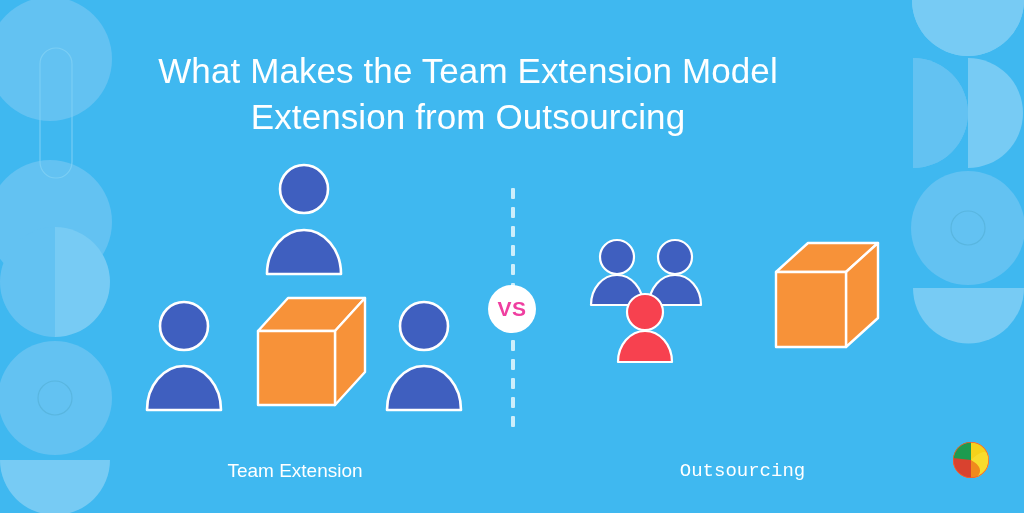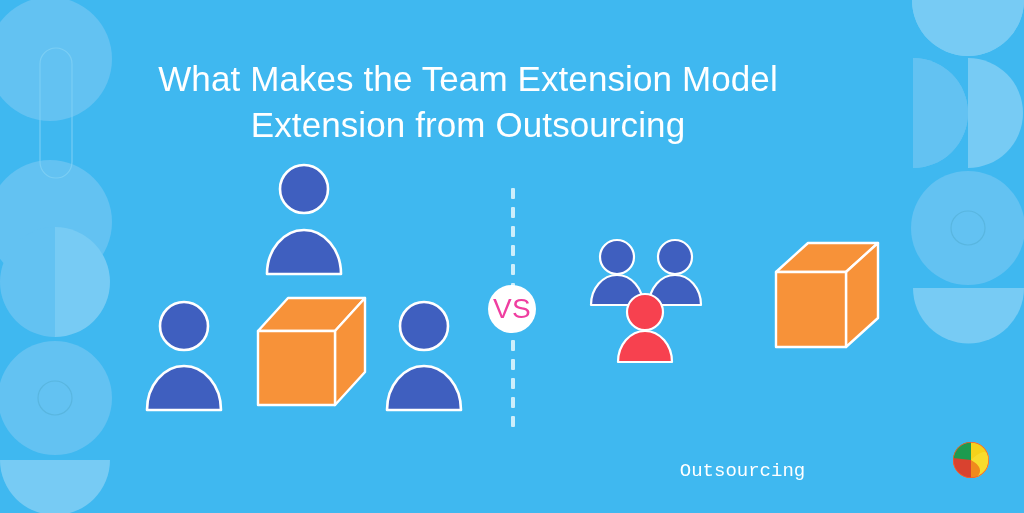--- a/index.html
+++ b/index.html
@@ -31,21 +31,21 @@
     left: 0; top: 0;
     width: 1024px;
     height: 513px;
     pointer-events: none;
   }
 
   
   .title {
     position: absolute;
     left: 0;
-    top: 56px;
+    top: 48px;
     width: 936px;
     text-align: center;
     color: #ffffff;
     font-size: 35px;
     font-weight: 400;
     line-height: 46px;
     letter-spacing: 0.1px;
   }
   .title .line { display: block; }
 
@@ -71,22 +71,22 @@
     left: 488px;
     top: 285px;
     width: 48px;
     height: 48px;
     border-radius: 50%;
     background: #ffffff;
     display: flex;
     align-items: center;
     justify-content: center;
     color: #ef3ea0;
-    font-size: 28px;
-    font-weight: 400;
+    font-size: 21px;
+    font-weight: 700;
     letter-spacing: 0.4px;
   }
 
   
   .illus { position: absolute; }
 
   #left-illus  { left: 130px; top: 160px; width: 350px; height: 260px; }
   #right-illus { left: 580px; top: 230px; width: 320px; height: 150px; }
 
   
@@ -230,20 +230,21 @@
     <g>
 
       <path d="M 196 42 L 228 13 L 298 13 L 266 42 Z" fill="#f79239" stroke="#ffffff" stroke-width="2.4" stroke-linejoin="round"></path>
 
       <path d="M 266 42 L 298 13 L 298 88 L 266 117 Z" fill="#f79239" stroke="#ffffff" stroke-width="2.4" stroke-linejoin="round"></path>
 
       <path d="M 196 42 L 266 42 L 266 117 L 196 117 Z" fill="#f79239" stroke="#ffffff" stroke-width="2.4" stroke-linejoin="round"></path>
     </g>
   </svg>
 
+  <div class="caption" id="caption-left">Team Extension</div>
   <div class="caption" id="caption-right">Outsourcing</div>
 
   <svg class="logo" viewBox="0 0 40 40" width="40" height="40">
     <defs>
       <clipPath id="logo-clip">
           <circle cx="20" cy="20" r="18"></circle>
         </clipPath>
     </defs>
     <g clip-path="url(#logo-clip)">
       <rect x="0" y="0" width="40" height="40" fill="#f5d21a"></rect>

